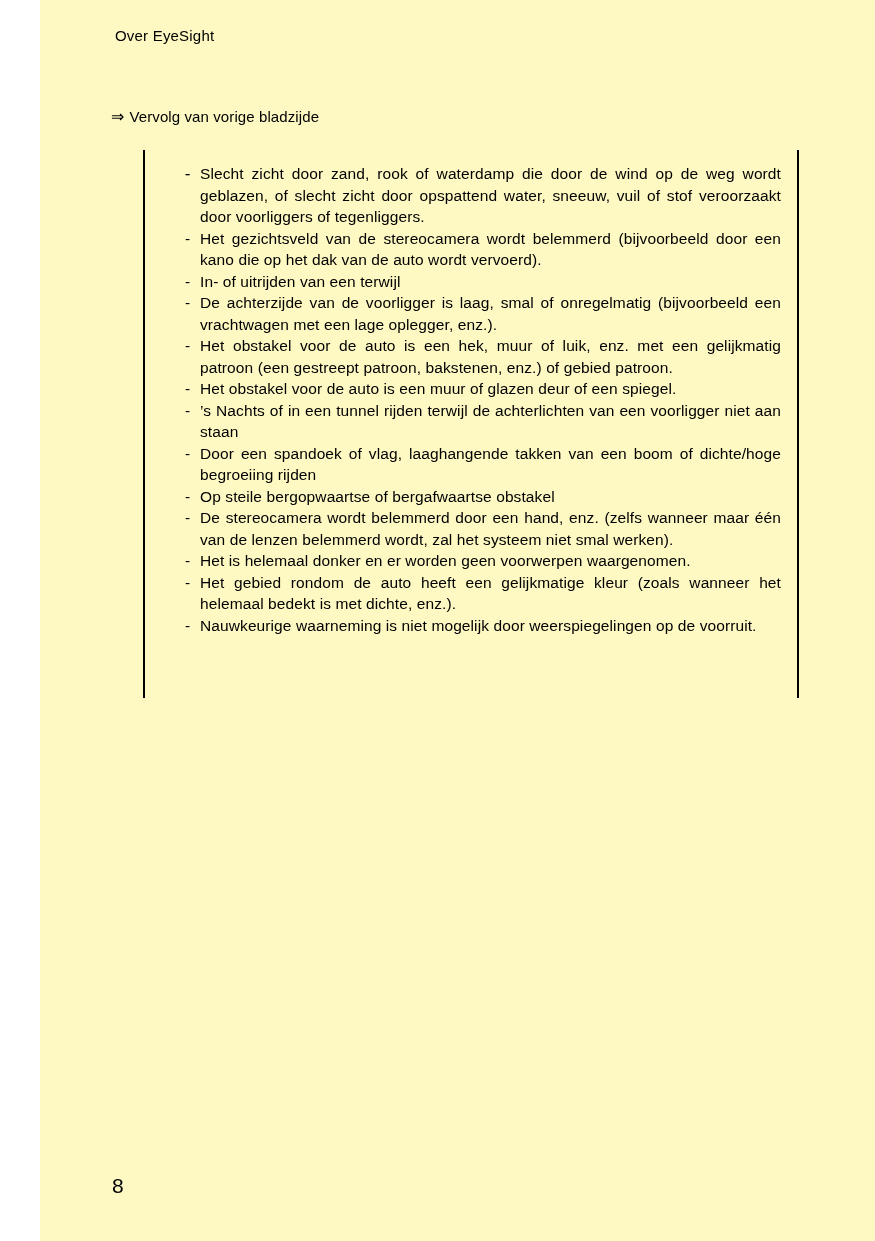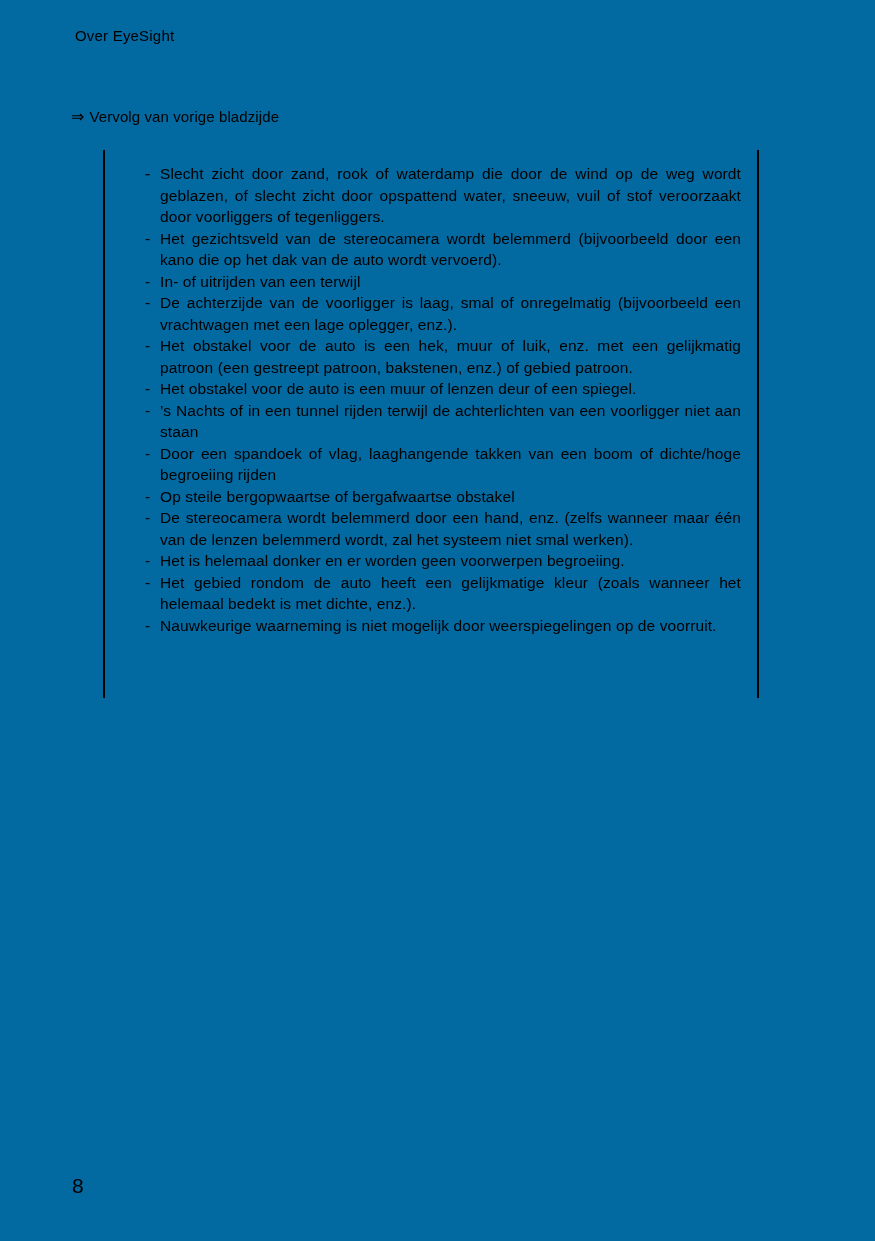--- a/index.html
+++ b/index.html
@@ -8,21 +8,22 @@
     width: 875px;
     height: 1241px;
     position: relative;
     font-family: "Liberation Sans", sans-serif;
     color: #000000;
     overflow: hidden;
   }
   .page {
     position: absolute;
     inset: 0;
-    background: #0369a1;
+    background: #fef9c3;
+    margin-left: 40px;
   }
   .header-title {
     position: absolute;
     left: 75px;
     top: 27px;
     font-size: 15px;
     letter-spacing: 0.2px;
   }
   .continuation {
     position: absolute;
@@ -80,26 +81,26 @@
   </div>
 
   <div class="list-box">
     <ul class="bullet-list" id="bullet-list">
         <li><span class="dash">-</span></li>
         <li><span class="dash">-</span><span>Slecht zicht door zand, rook of waterdamp die door de wind op de weg wordt geblazen, of slecht zicht door opspattend water, sneeuw, vuil of stof veroorzaakt door voorliggers of tegenliggers.</span></li>
         <li><span class="dash">-</span><span>Het gezichtsveld van de stereocamera wordt belemmerd (bijvoorbeeld door een kano die op het dak van de auto wordt vervoerd).</span></li>
         <li><span class="dash">-</span><span>In- of uitrijden van een terwijl</span></li>
         <li><span class="dash">-</span><span>De achterzijde van de voorligger is laag, smal of onregelmatig (bijvoorbeeld een vrachtwagen met een lage oplegger, enz.).</span></li>
         <li><span class="dash">-</span><span>Het obstakel voor de auto is een hek, muur of luik, enz. met een gelijkmatig patroon (een gestreept patroon, bakstenen, enz.) of gebied patroon.</span></li>
-        <li><span class="dash">-</span><span>Het obstakel voor de auto is een muur of lenzen deur of een spiegel.</span></li>
+        <li><span class="dash">-</span><span>Het obstakel voor de auto is een muur of glazen deur of een spiegel.</span></li>
         <li><span class="dash">-</span><span>’s Nachts of in een tunnel rijden terwijl de achterlichten van een voorligger niet aan staan</span></li>
         <li><span class="dash">-</span><span>Door een spandoek of vlag, laaghangende takken van een boom of dichte/hoge begroeiing rijden</span></li>
         <li><span class="dash">-</span><span>Op steile bergopwaartse of bergafwaartse obstakel</span></li>
         <li><span class="dash">-</span><span>De stereocamera wordt belemmerd door een hand, enz. (zelfs wanneer maar één van de lenzen belemmerd wordt, zal het systeem niet smal werken).</span></li>
-        <li><span class="dash">-</span><span>Het is helemaal donker en er worden geen voorwerpen begroeiing.</span></li>
+        <li><span class="dash">-</span><span>Het is helemaal donker en er worden geen voorwerpen waargenomen.</span></li>
         <li><span class="dash">-</span><span>Het gebied rondom de auto heeft een gelijkmatige kleur (zoals wanneer het helemaal bedekt is met dichte, enz.).</span></li>
         <li><span class="dash">-</span><span>Nauwkeurige waarneming is niet mogelijk door weerspiegelingen op de voorruit.</span></li>
       </ul>
   </div>
 
   <div class="page-number">8</div>
 
 </div>
 
 </body></html>

